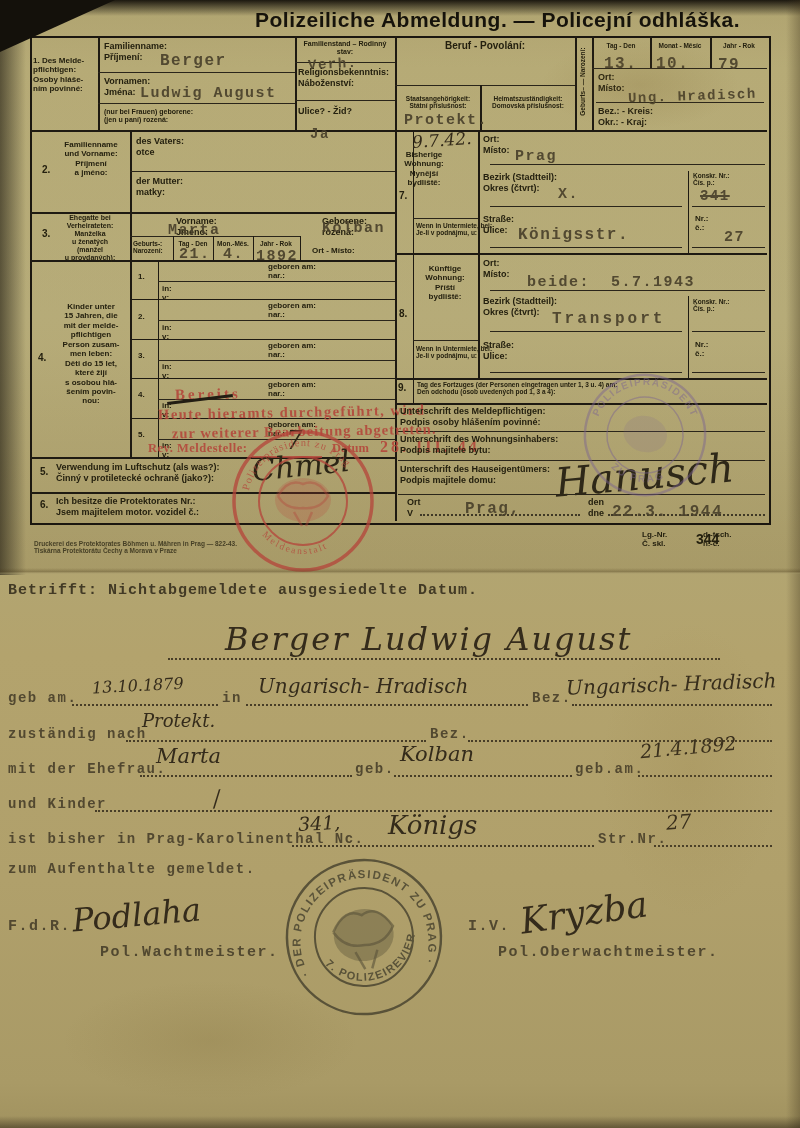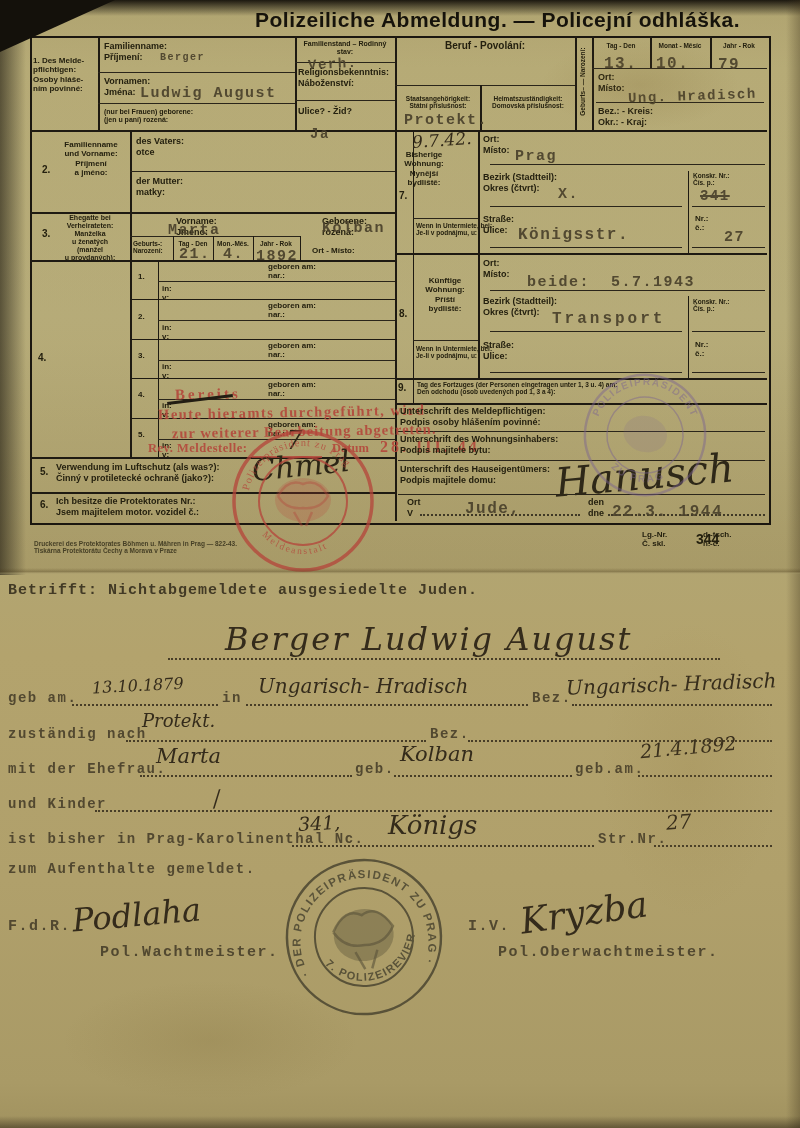--- a/index.html
+++ b/index.html
@@ -99,21 +99,21 @@
   <div class="hl thin" style="left:398px;top:431px;width:367px"></div>
   <div class="hl thin" style="left:398px;top:460px;width:367px"></div>
   <div class="hl thin" style="left:398px;top:494px;width:367px"></div>
 
   <div class="lbl t8" style="left:33px;top:56px;width:64px">1. Des Melde-
 pflichtigen:
 Osoby hláše-
 ním povinné:</div>
   <div class="lbl" style="left:104px;top:41px">Familienname:
 Příjmení:</div>
-  <div class="typed" style="left:160px;top:52px;font-size:10px">Berger</div>
+  <div class="typed" style="left:160px;top:52px;font-size:16px">Berger</div>
   <div class="lbl" style="left:104px;top:76px">Vornamen:
 Jména:</div>
   <div class="typed" style="left:140px;top:85px;font-size:15px">Ludwig August</div>
   <div class="lbl t7" style="left:104px;top:108px">(nur bei Frauen) geborene:
 (jen u paní) rozená:</div>
   <div class="lbl t7 ctr" style="left:297px;top:40px;width:96px">Familienstand – Rodinný stav:</div>
   <div class="typed" style="left:308px;top:56px;transform:rotate(-3deg)">Verh.</div>
   <div class="lbl" style="left:298px;top:67px">Religionsbekenntnis:
 Náboženství:</div>
   <div class="lbl" style="left:298px;top:106px">Ulice? - Žid?</div>
@@ -164,20 +164,31 @@
 Narození:</div>
   <div class="lbl t65 ctr" style="left:174px;top:240px;width:38px">Tag - Den</div>
   <div class="lbl t65 ctr" style="left:214px;top:240px;width:38px">Mon.-Měs.</div>
   <div class="lbl t65 ctr" style="left:254px;top:240px;width:44px">Jahr - Rok</div>
   <div class="lbl t8" style="left:312px;top:246px">Ort - Místo:</div>
   <div class="typed" style="left:179px;top:246px;font-size:15px">21.</div>
   <div class="typed" style="left:223px;top:246px;font-size:15px">4.</div>
   <div class="typed" style="left:256px;top:248px;font-size:15px">1892</div>
 
   <div class="lbl t10" style="left:38px;top:352px">4.</div>
+  <div class="lbl t8 ctr" style="left:52px;top:302px;width:78px">Kinder unter
+15 Jahren, die
+mit der melde-
+pflichtigen
+Person zusam-
+men leben:
+Děti do 15 let,
+které žijí
+s osobou hlá-
+šením povin-
+nou:</div>
   <div class="lbl t8" style="left:138px;top:272px">1.</div>
   <div class="lbl t8" style="left:268px;top:262px">geboren am:
 nar.:</div>
   <div class="lbl t8" style="left:162px;top:284px">in:
 v:</div>
   <div class="lbl t8" style="left:138px;top:312px">2.</div>
   <div class="lbl t8" style="left:268px;top:301px">geboren am:
 nar.:</div>
   <div class="lbl t8" style="left:162px;top:323px">in:
 v:</div>
@@ -233,21 +244,21 @@
   <div class="typed" style="left:558px;top:186px;font-size:15px">X.</div>
   <div class="typed" style="left:700px;top:188px;font-size:14px;text-decoration:line-through;text-decoration-thickness:2px">341</div>
   <div class="lbl" style="left:483px;top:214px">Straße:
 Ulice:</div>
   <div class="lbl t8" style="left:695px;top:214px">Nr.:
 č.:</div>
   <div class="typed" style="left:518px;top:226px;font-size:16px">Königsstr.</div>
   <div class="typed" style="left:724px;top:229px;font-size:15px">27</div>
 
   <div class="lbl t10" style="left:399px;top:308px">8.</div>
-  <div class="lbl t8 ctr" style="left:415px;top:276px;width:60px">Künftige
+  <div class="lbl t8 ctr" style="left:415px;top:264px;width:60px">Künftige
 Wohnung:
 Příští
 bydliště:</div>
   <div class="lbl t65" style="left:416px;top:345px">Wenn in Untermiete, bei:
 Je-li v podnájmu, u:</div>
   <div class="lbl" style="left:483px;top:258px">Ort:
 Místo:</div>
   <div class="typed" style="left:527px;top:274px;font-size:15px">beide:  5.7.1943</div>
   <div class="lbl" style="left:483px;top:296px">Bezirk (Stadtteil):
 Okres (čtvrt):</div>
@@ -265,35 +276,35 @@
   <div class="lbl" style="left:400px;top:406px">Unterschrift des Meldepflichtigen:
 Podpis osoby hlášením povinné:</div>
   <div class="lbl" style="left:400px;top:434px">Unterschrift des Wohnungsinhabers:
 Podpis majitele bytu:</div>
   <div class="lbl" style="left:400px;top:464px">Unterschrift des Hauseigentümers:
 Podpis majitele domu:</div>
   <div class="hw" style="left:555px;top:452px;font-size:40px;transform:rotate(-5deg);color:#2e2818">Hanusch</div>
   <div class="lbl" style="left:407px;top:497px">Ort
 V</div>
   <div class="dotf" style="left:420px;top:514px;width:160px"></div>
-  <div class="typed" style="left:465px;top:500px;font-size:16px">Jude,</div>
+  <div class="typed" style="left:465px;top:500px;font-size:16px">Prag,</div>
   <div class="lbl" style="left:588px;top:497px">den
 dne</div>
   <div class="dotf" style="left:608px;top:514px;width:157px"></div>
   <div class="typed" style="left:612px;top:503px;font-size:16px">22.3. 1944</div>
 
   <div class="lbl t65" style="left:34px;top:540px;font-weight:bold;opacity:.75">Druckerei des Protektorates Böhmen u. Mähren in Prag  —  822-43.
 Tiskárna Protektorátu Čechy a Morava v Praze</div>
   <div class="lbl t8" style="left:642px;top:530px">Lg.-Nr.
 Č. skl.</div>
   <div class="lbl" style="left:696px;top:531px;font-size:14px">344</div>
   <div class="lbl t8" style="left:703px;top:530px">d.-tsch.
 n.-č.</div>
 
-  <div class="typed" style="left:8px;top:582px;font-size:15px;letter-spacing:1px;color:#3a3220">Betrifft: Nichtabgemeldete ausgesiedelte Juden.</div>
+  <div class="typed" style="left:8px;top:582px;font-size:15px;letter-spacing:1px;color:#3a3220">Betrifft: Nichtabgemeldete ausgesiedelte Datum.</div>
 
   <div class="hw" style="left:225px;top:620px;font-size:32px;letter-spacing:2px">Berger Ludwig August</div>
   <div class="dotl" style="left:168px;top:658px;width:552px"></div>
 
   <div class="typed" style="left:8px;top:690px">geb am.</div>
   <div class="dotl" style="left:72px;top:704px;width:146px"></div>
   <div class="hw" style="left:92px;top:676px;font-size:16px;transform:rotate(-3deg)">13.10.1879</div>
   <div class="typed" style="left:222px;top:690px">in</div>
   <div class="dotl" style="left:246px;top:704px;width:282px"></div>
   <div class="hw" style="left:258px;top:674px;font-size:20px">Ungarisch- Hradisch</div>

